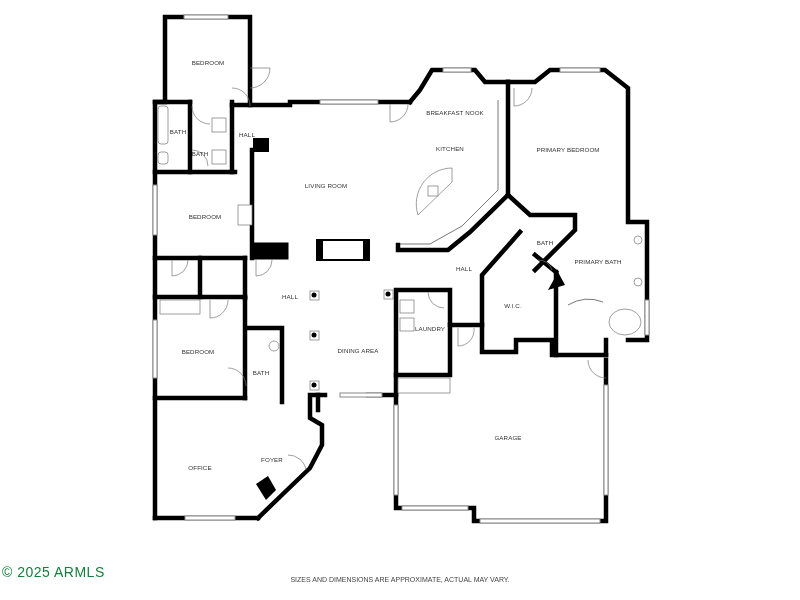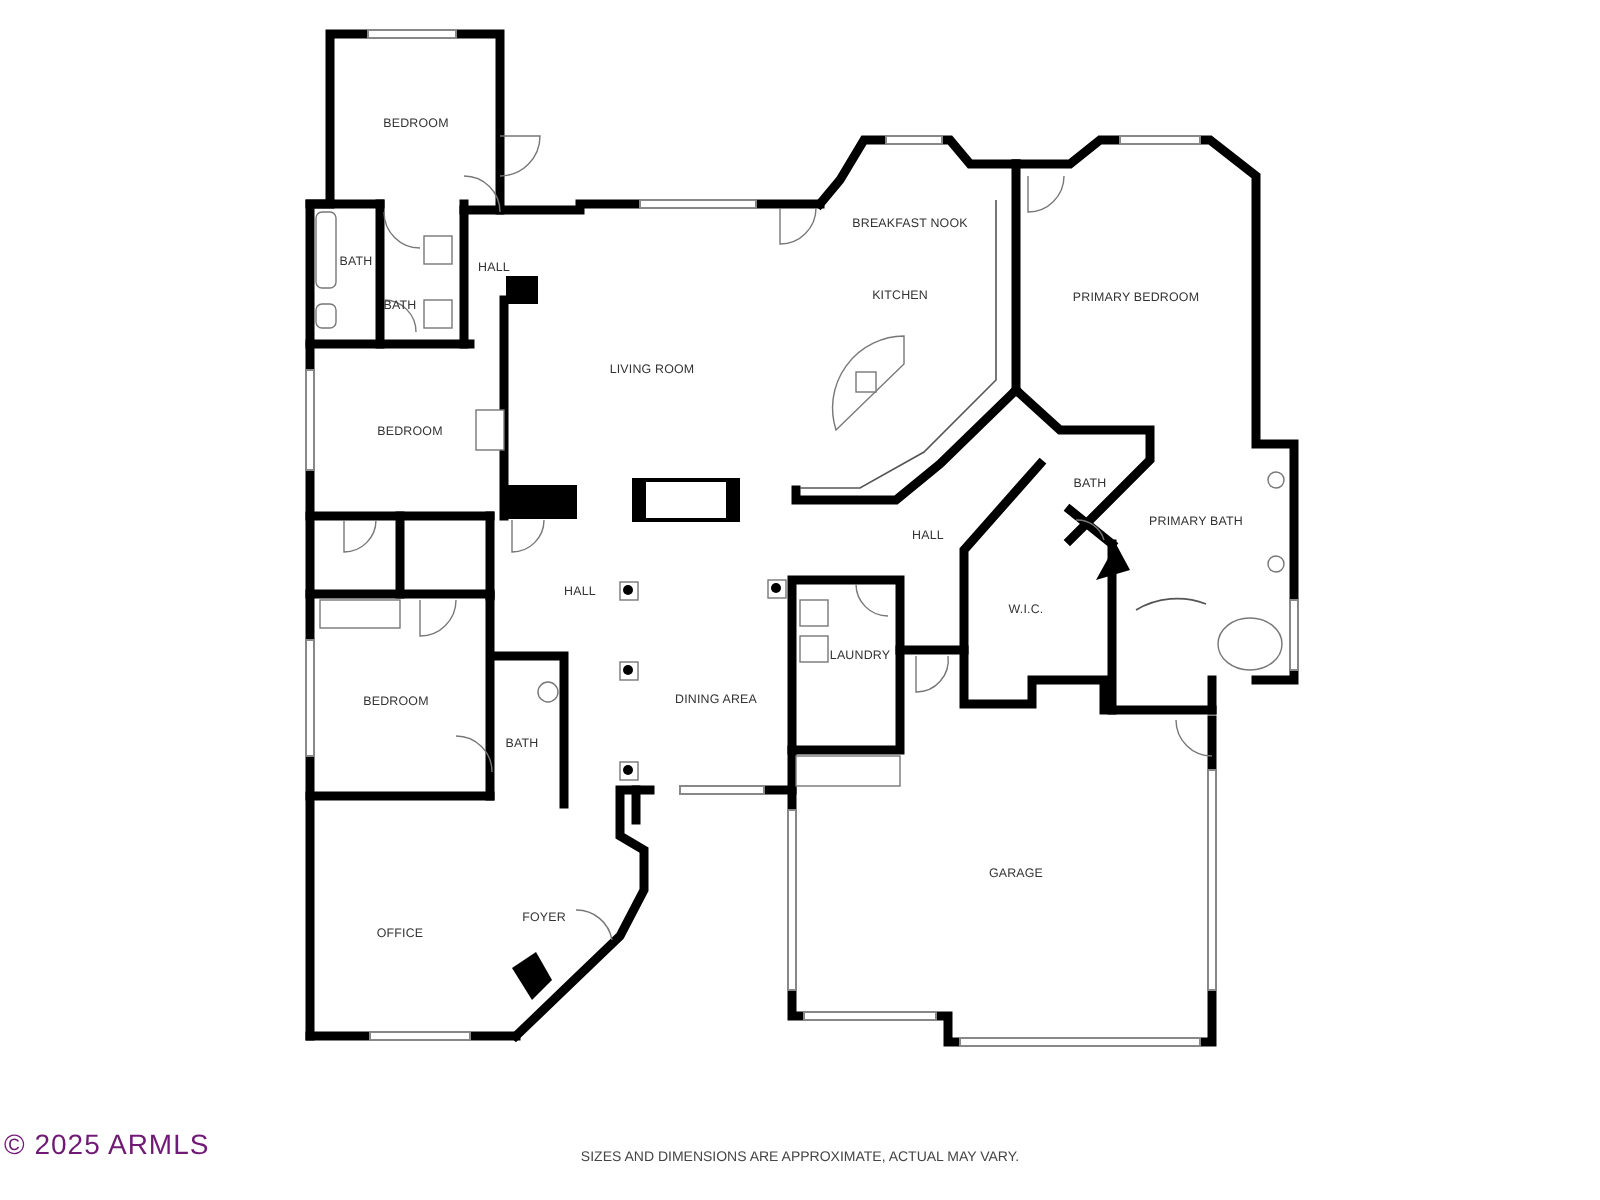--- a/index.html
+++ b/index.html
@@ -5,21 +5,21 @@
   html, body { margin: 0; padding: 0; background: #ffffff; }
   body { width: 800px; height: 600px; position: relative; overflow: hidden; font-family: "Liberation Sans", sans-serif; }
   #plan { position: absolute; left: 0; top: 0; width: 800px; height: 600px; }
   .wall { fill: #000; }
   .w { stroke: #000; stroke-width: 4.5; fill: none; stroke-linecap: square; stroke-linejoin: miter; }
   .thin { stroke: #555; stroke-width: 0.8; fill: none; }
   .win { stroke: #888; stroke-width: 1; fill: #fff; }
   .fix { stroke: #777; stroke-width: 0.7; fill: #fff; }
   .door { stroke: #777; stroke-width: 0.7; fill: none; }
   .lbl { position: absolute; font-size: 6.2px; color: #333; letter-spacing: 0.1px; white-space: nowrap; transform: translate(-50%, -50%); }
-  .copyright { position: absolute; left: 2px; top: 564px; font-size: 14px; color: #701a75; letter-spacing: 0.5px; font-weight: normal; }
+  .copyright { position: absolute; left: 2px; top: 564px; font-size: 14px; color: #15803d; letter-spacing: 0.5px; font-weight: normal; }
   .disclaimer { position: absolute; left: 400px; top: 579px; transform: translate(-50%, -50%); font-size: 7px; color: #444; white-space: nowrap; }
 </style>
 </head>
 <body>
 
 <svg id="plan" viewBox="0 0 800 600" xmlns="http://www.w3.org/2000/svg">
 
   <g>
 
     <polyline class="w" points="165,100 165,17 250,17 250,105 290,105 290,102 410,102"></polyline>

